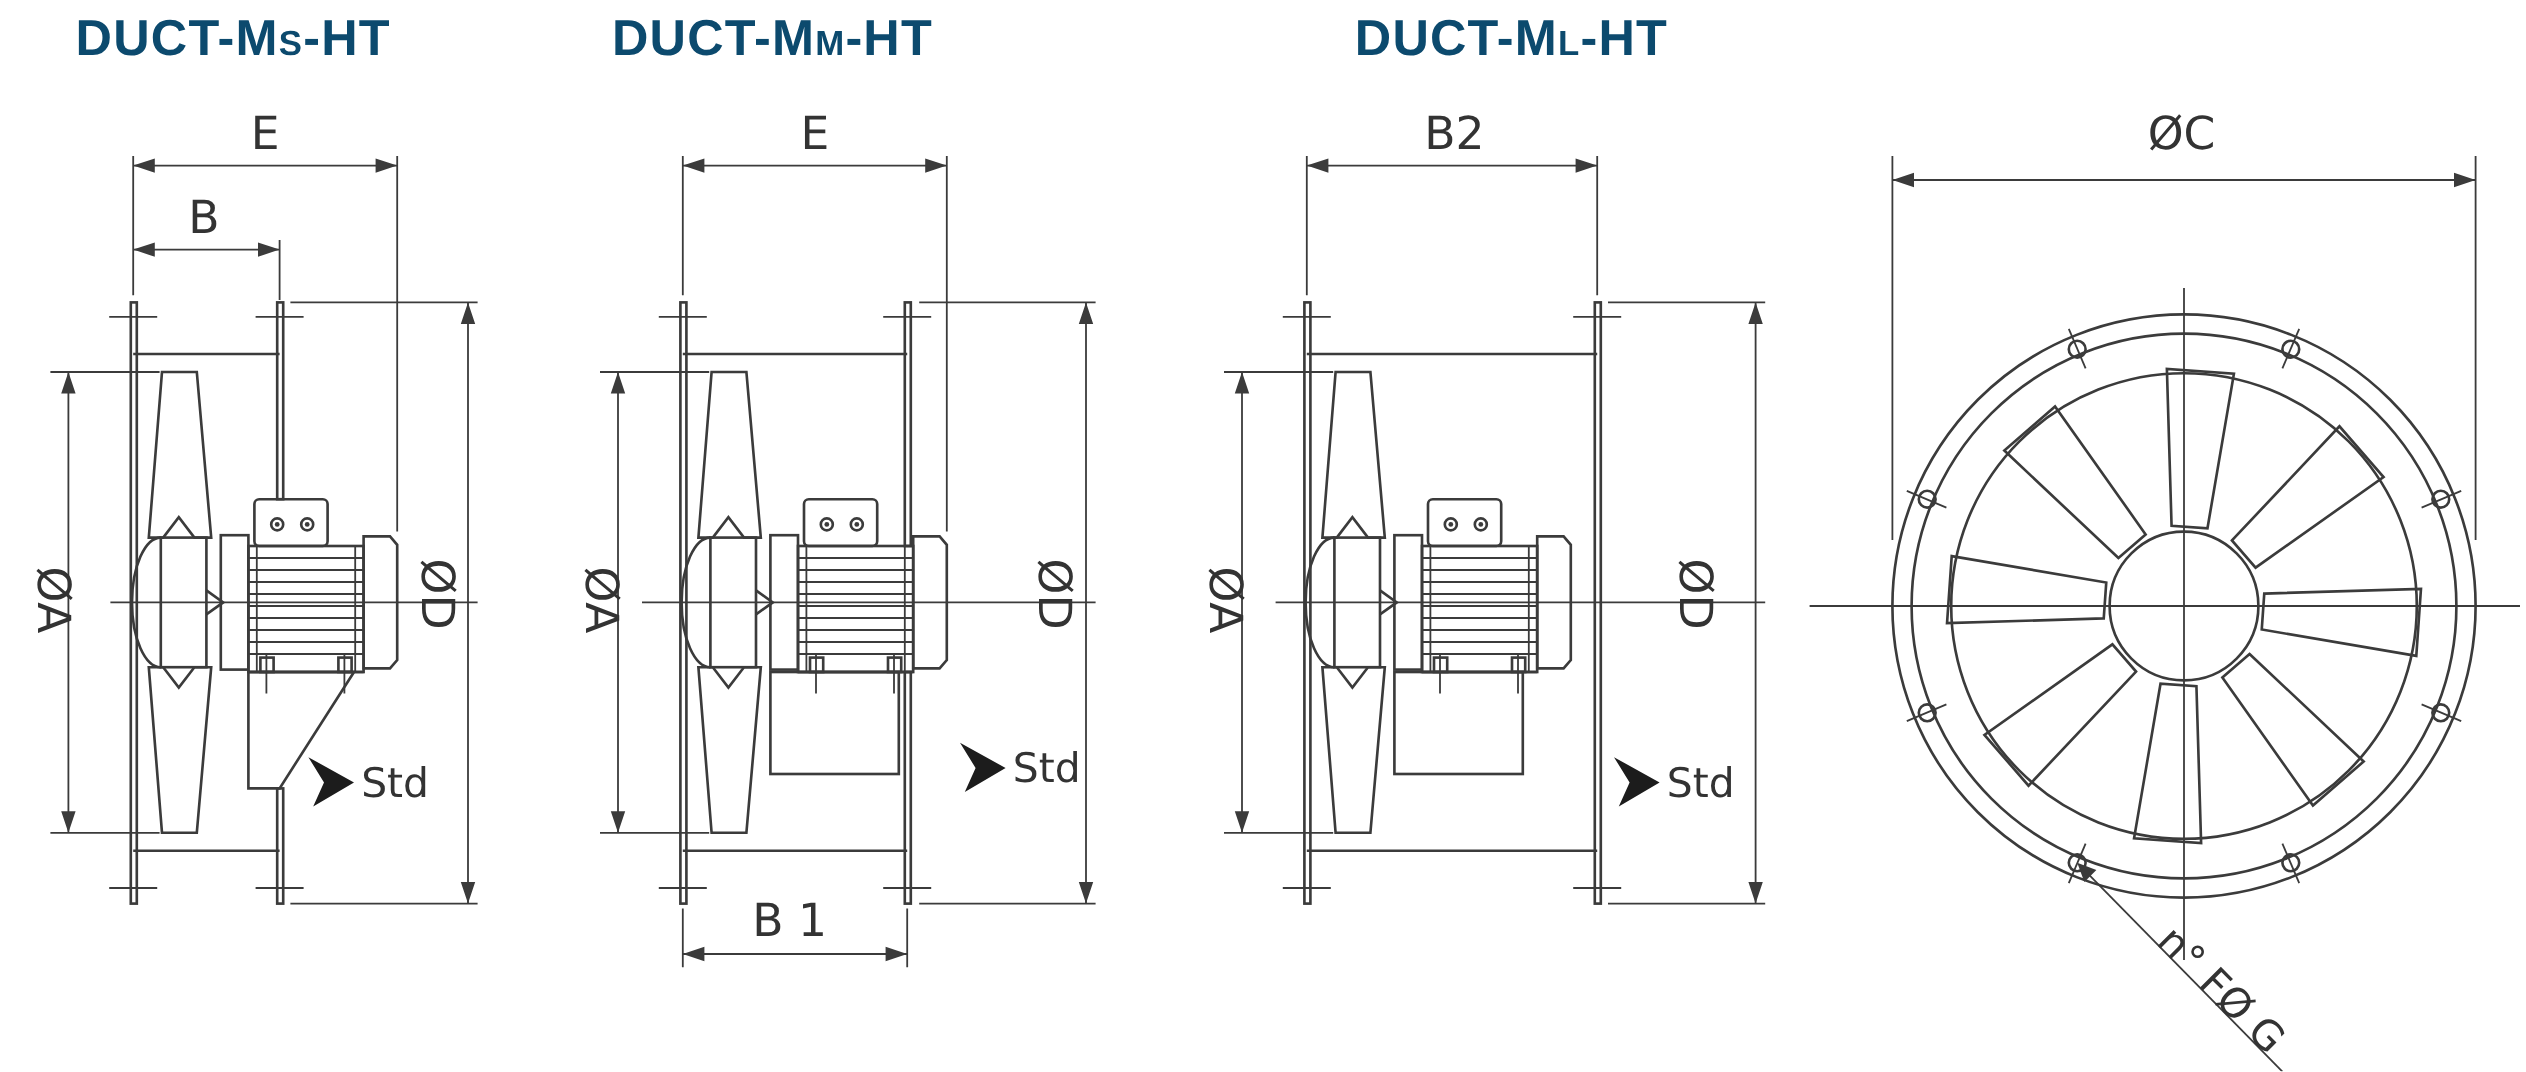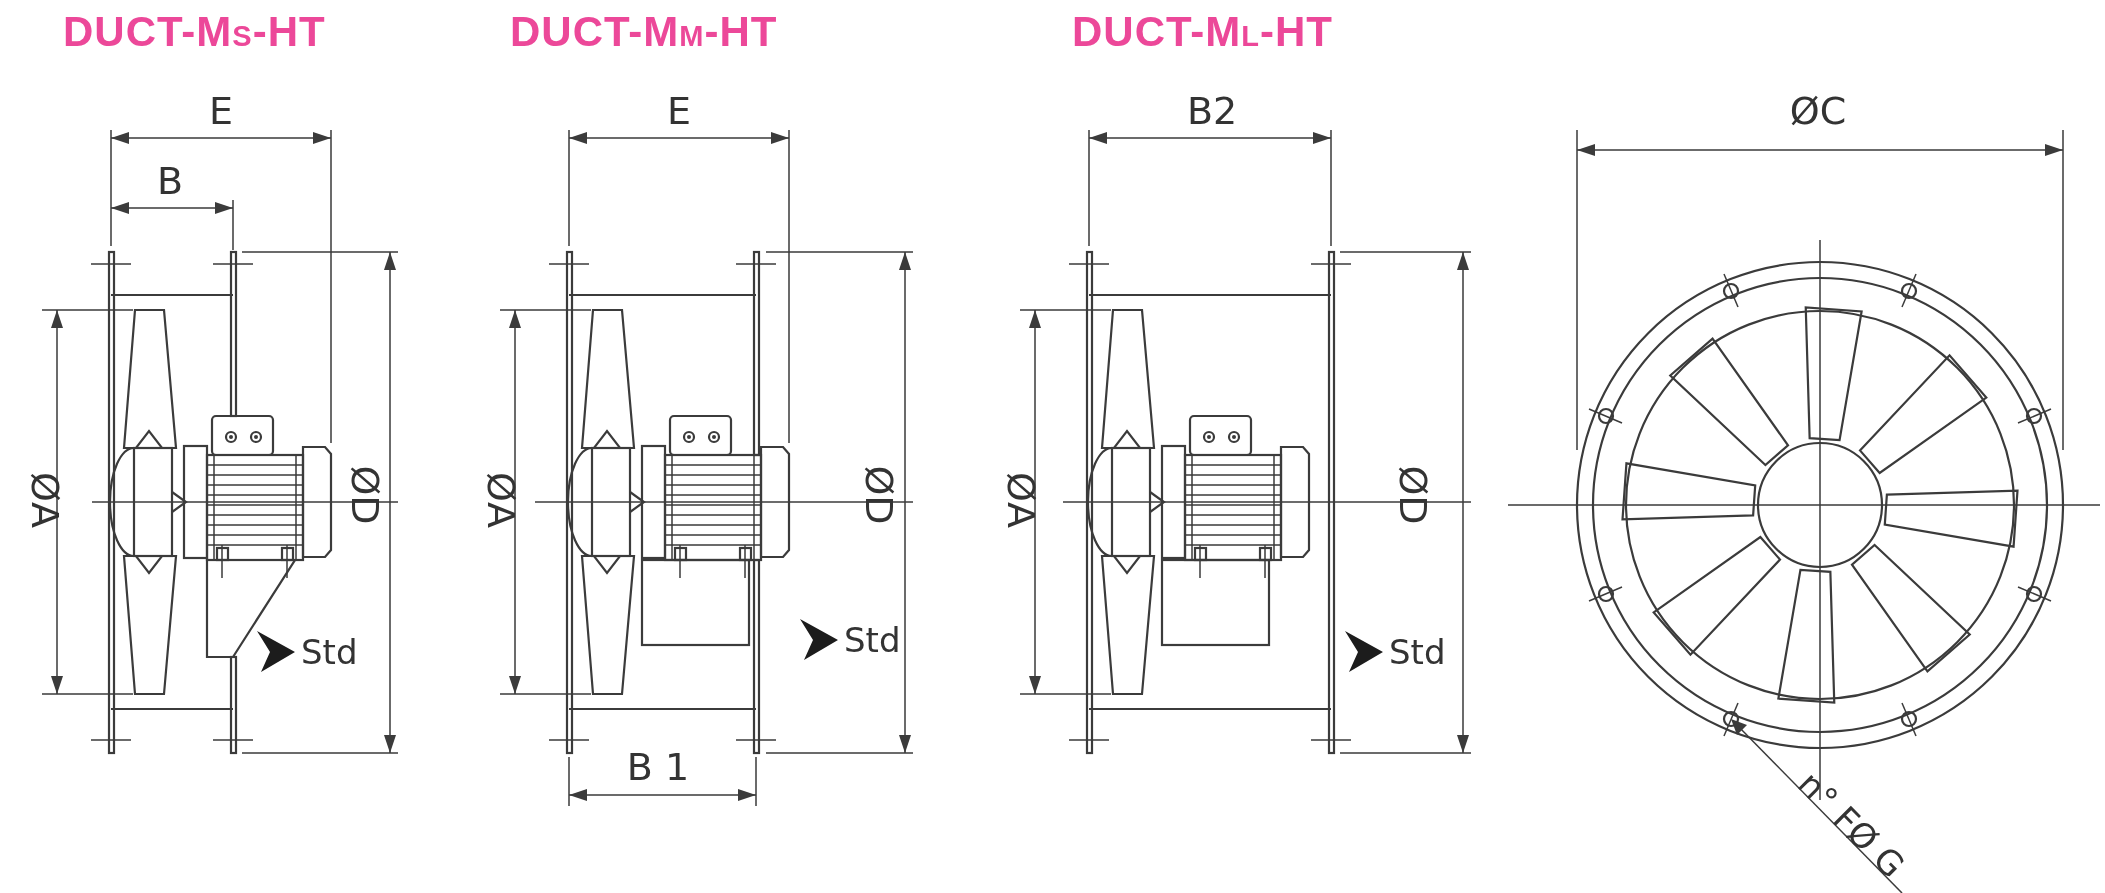--- a/index.html
+++ b/index.html
@@ -1,36 +1,36 @@
 <!DOCTYPE html>
 <html><head>
 <meta charset="utf-8">
 <style>
   html,body{margin:0;padding:0;background:#ffffff;}
   body{width:2105px;height:893px;position:relative;overflow:hidden;
        font-family:"Liberation Sans",sans-serif;}
   .title{position:absolute;top:8px;font-weight:bold;font-size:42px;
-         color:#ec4899;letter-spacing:1px;white-space:nowrap;}
+         color:#0c4a6e;letter-spacing:1px;white-space:nowrap;}
   .title .small{font-size:29px;text-transform:uppercase;letter-spacing:1px;}
   svg{position:absolute;left:0;top:0;}
   .lw{stroke:#3b3b3b;stroke-width:2.2;fill:none;stroke-linejoin:miter;stroke-linecap:butt;}
   .t{stroke-width:1.5;}
   .ar{fill:#3b3b3b;stroke:none;}
   .solid{fill:#1c1c1c;stroke:none;}
   text{fill:#333333;stroke:none;font-family:"DejaVu Sans","Liberation Sans",sans-serif;}
   .dim{font-size:38px;}
   .std{font-size:34px;}
   .note{font-size:34px;}
 </style>
 </head>
 <body>
 
 <div class="title" style="left:63px"><span>DUCT-M</span><span class="small">s</span><span>-HT</span></div>
 <div class="title" style="left:510px"><span>DUCT-M</span><span class="small">m</span><span>-HT</span></div>
-<div class="title" style="left:1072px"><span>DUCT-M</span><span class="small">l</span><span>-HT</span></div>
+<div class="title" style="left:1129px"><span>DUCT-M</span><span class="small">l</span><span>-HT</span></div>
 
 <svg width="2105" height="893" viewBox="0 0 2105 893">
 
   <defs>
 
     <g id="blades" class="lw">
       <path d="M-14,310 L15,310 L27,448 L13,448 L0,431 L-13,448 L-25,448 Z"></path>
       <path d="M-25,556 L-13,556 L0,573 L13,556 L27,556 L15,694 L-14,694 Z"></path>
       <rect x="-15" y="448" width="38" height="108"></rect>
       <path d="M-15,448 A24,54 0 0 0 -15,556"></path>

